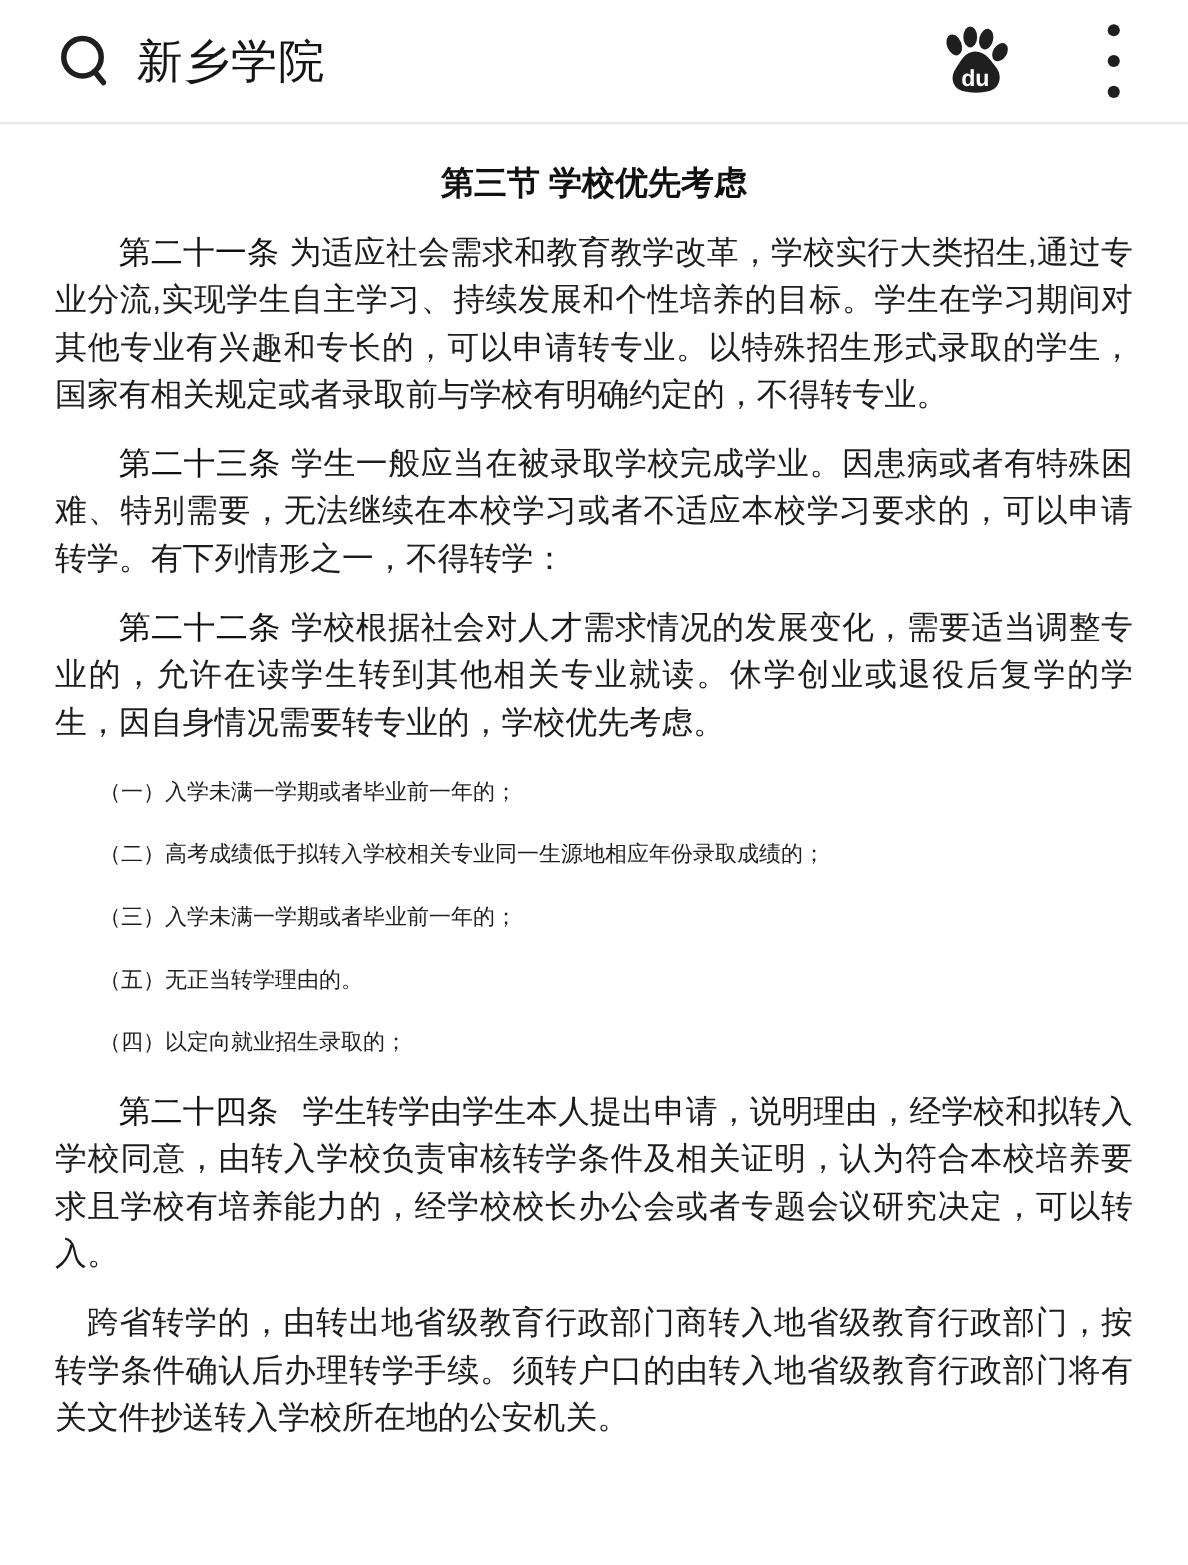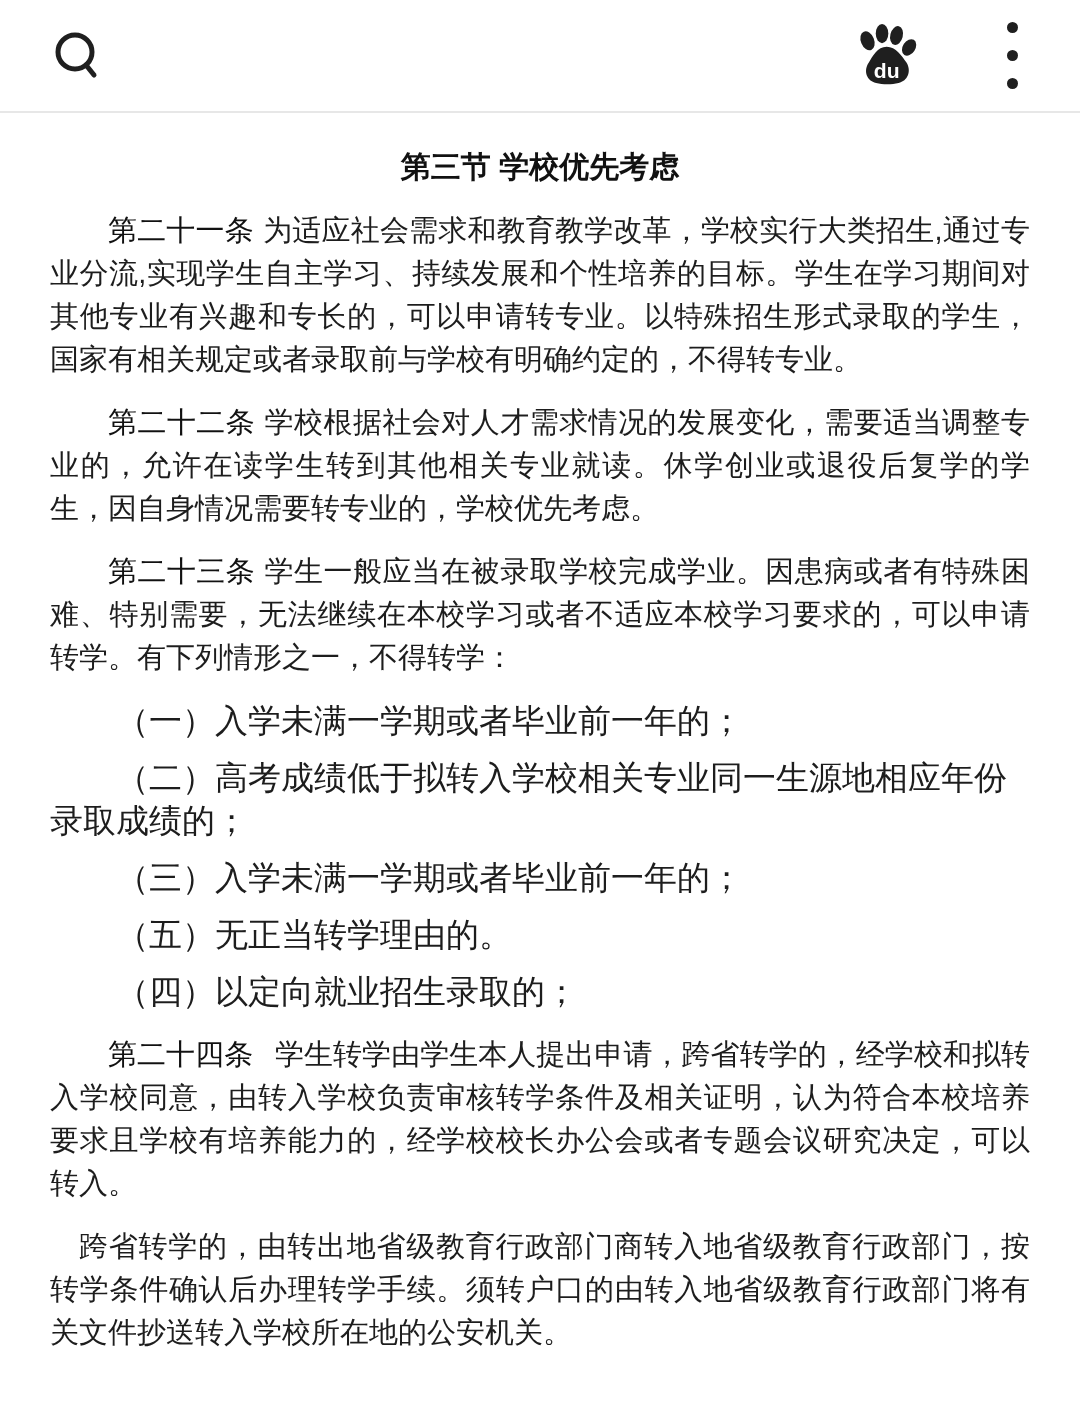--- a/index.html
+++ b/index.html
@@ -71,41 +71,42 @@
     color:#1d1d1d;
     text-align:justify;
   }
   .para .label{
     font-weight:400;
     color:#111111;
     margin-right:0.32em;
   }
   .para .label.wide{margin-right:0.75em;}
   .item{
-    font-size:33px;
+    font-size:20px;
     line-height:43px;
     margin:14px 0;
     text-indent:2em;
     color:#1d1d1d;
   }
   .cross{text-indent:1em;}
 </style>
 </head>
 <body>
 
 <div class="page">
 
   <header class="appbar">
     <div class="searchline">
       <span class="icon-search">
         <svg width="52" height="54" viewBox="0 0 52 54" aria-hidden="true">
           <circle cx="23" cy="23" r="17" fill="none" stroke="#1f1f1f" stroke-width="5"></circle>
           <line x1="34" y1="36" x2="42" y2="46" stroke="#1f1f1f" stroke-width="5" stroke-linecap="round"></line>
         </svg>
       </span>
+      <span class="query">新乡学院</span>
     </div>
     <div class="appbar-right">
       <span class="icon-baidu">
         <svg width="66" height="68" viewBox="0 0 100 100" aria-hidden="true">
           <ellipse cx="22" cy="27" rx="10" ry="15" transform="rotate(-22 22 27)" fill="#1f1f1f"></ellipse>
           <ellipse cx="44" cy="16" rx="9.5" ry="14.5" fill="#1f1f1f"></ellipse>
           <ellipse cx="66" cy="19" rx="9.5" ry="14.5" transform="rotate(14 66 19)" fill="#1f1f1f"></ellipse>
           <ellipse cx="85" cy="37" rx="9.5" ry="13.5" transform="rotate(32 85 37)" fill="#1f1f1f"></ellipse>
           <path d="M51 36 C 37 36 30 50 24 60 C 15 73 21 88 35 91 C 45 93.5 59 93.5 69 91 C 83 88 89 73 81 60 C 74 50 65 36 51 36 Z" fill="#1f1f1f"></path>
           <text x="51" y="83" text-anchor="middle" font-size="32" font-weight="bold" fill="#ffffff" font-family="Liberation Sans, DejaVu Sans, sans-serif">du</text>
@@ -121,34 +122,34 @@
 
   <main class="doc">
 
     <h1>第三节 学校优先考虑</h1>
 
     <p class="para">
       <span class="label">第二十一条</span><span>为适应社会需求和教育教学改革，学校实行大类招生,通过专业分流,实现学生自主学习、持续发展和个性培养的目标。学生在学习期间对其他专业有兴趣和专长的，可以申请转专业。以特殊招生形式录取的学生，国家有相关规定或者录取前与学校有明确约定的，不得转专业。</span>
     </p>
 
     <p class="para">
-      <span class="label">第二十二条</span><span>学校根据社会对人才需求情况的发展变化，需要适当调整专业的，允许在读学生转到其他相关专业就读。休学创业或退役后复学的学生，因自身情况需要转专业的，学校优先考虑。</span>
+      <span class="label">第二十三条</span><span>学生一般应当在被录取学校完成学业。因患病或者有特殊困难、特别需要，无法继续在本校学习或者不适应本校学习要求的，可以申请转学。有下列情形之一，不得转学：</span>
     </p>
 
     <p class="para">
-      <span class="label">第二十三条</span><span>学生一般应当在被录取学校完成学业。因患病或者有特殊困难、特别需要，无法继续在本校学习或者不适应本校学习要求的，可以申请转学。有下列情形之一，不得转学：</span>
+      <span class="label">第二十二条</span><span>学校根据社会对人才需求情况的发展变化，需要适当调整专业的，允许在读学生转到其他相关专业就读。休学创业或退役后复学的学生，因自身情况需要转专业的，学校优先考虑。</span>
     </p>
 
     <p class="item">（一）入学未满一学期或者毕业前一年的；</p>
     <p class="item">（二）高考成绩低于拟转入学校相关专业同一生源地相应年份录取成绩的；</p>
     <p class="item">（三）入学未满一学期或者毕业前一年的；</p>
     <p class="item">（五）无正当转学理由的。</p>
     <p class="item">（四）以定向就业招生录取的；</p>
 
 
     <p class="para">
-      <span class="label wide">第二十四条</span><span>学生转学由学生本人提出申请，跨省转学的，经学校和拟转入学校同意，由转入学校负责审核转学条件及相关证明，认为符合本校培养要求且学校有培养能力的，经学校校长办公会或者专题会议研究决定，可以转入。</span>
+      <span class="label wide">第二十四条</span><span>学生转学由学生本人提出申请，说明理由，经学校和拟转入学校同意，由转入学校负责审核转学条件及相关证明，认为符合本校培养要求且学校有培养能力的，经学校校长办公会或者专题会议研究决定，可以转入。</span>
     </p>
 
     <p class="para cross">跨省转学的，由转出地省级教育行政部门商转入地省级教育行政部门，按转学条件确认后办理转学手续。须转户口的由转入地省级教育行政部门将有关文件抄送转入学校所在地的公安机关。</p>
 
   </main>
 </div>
 
 </body></html>

